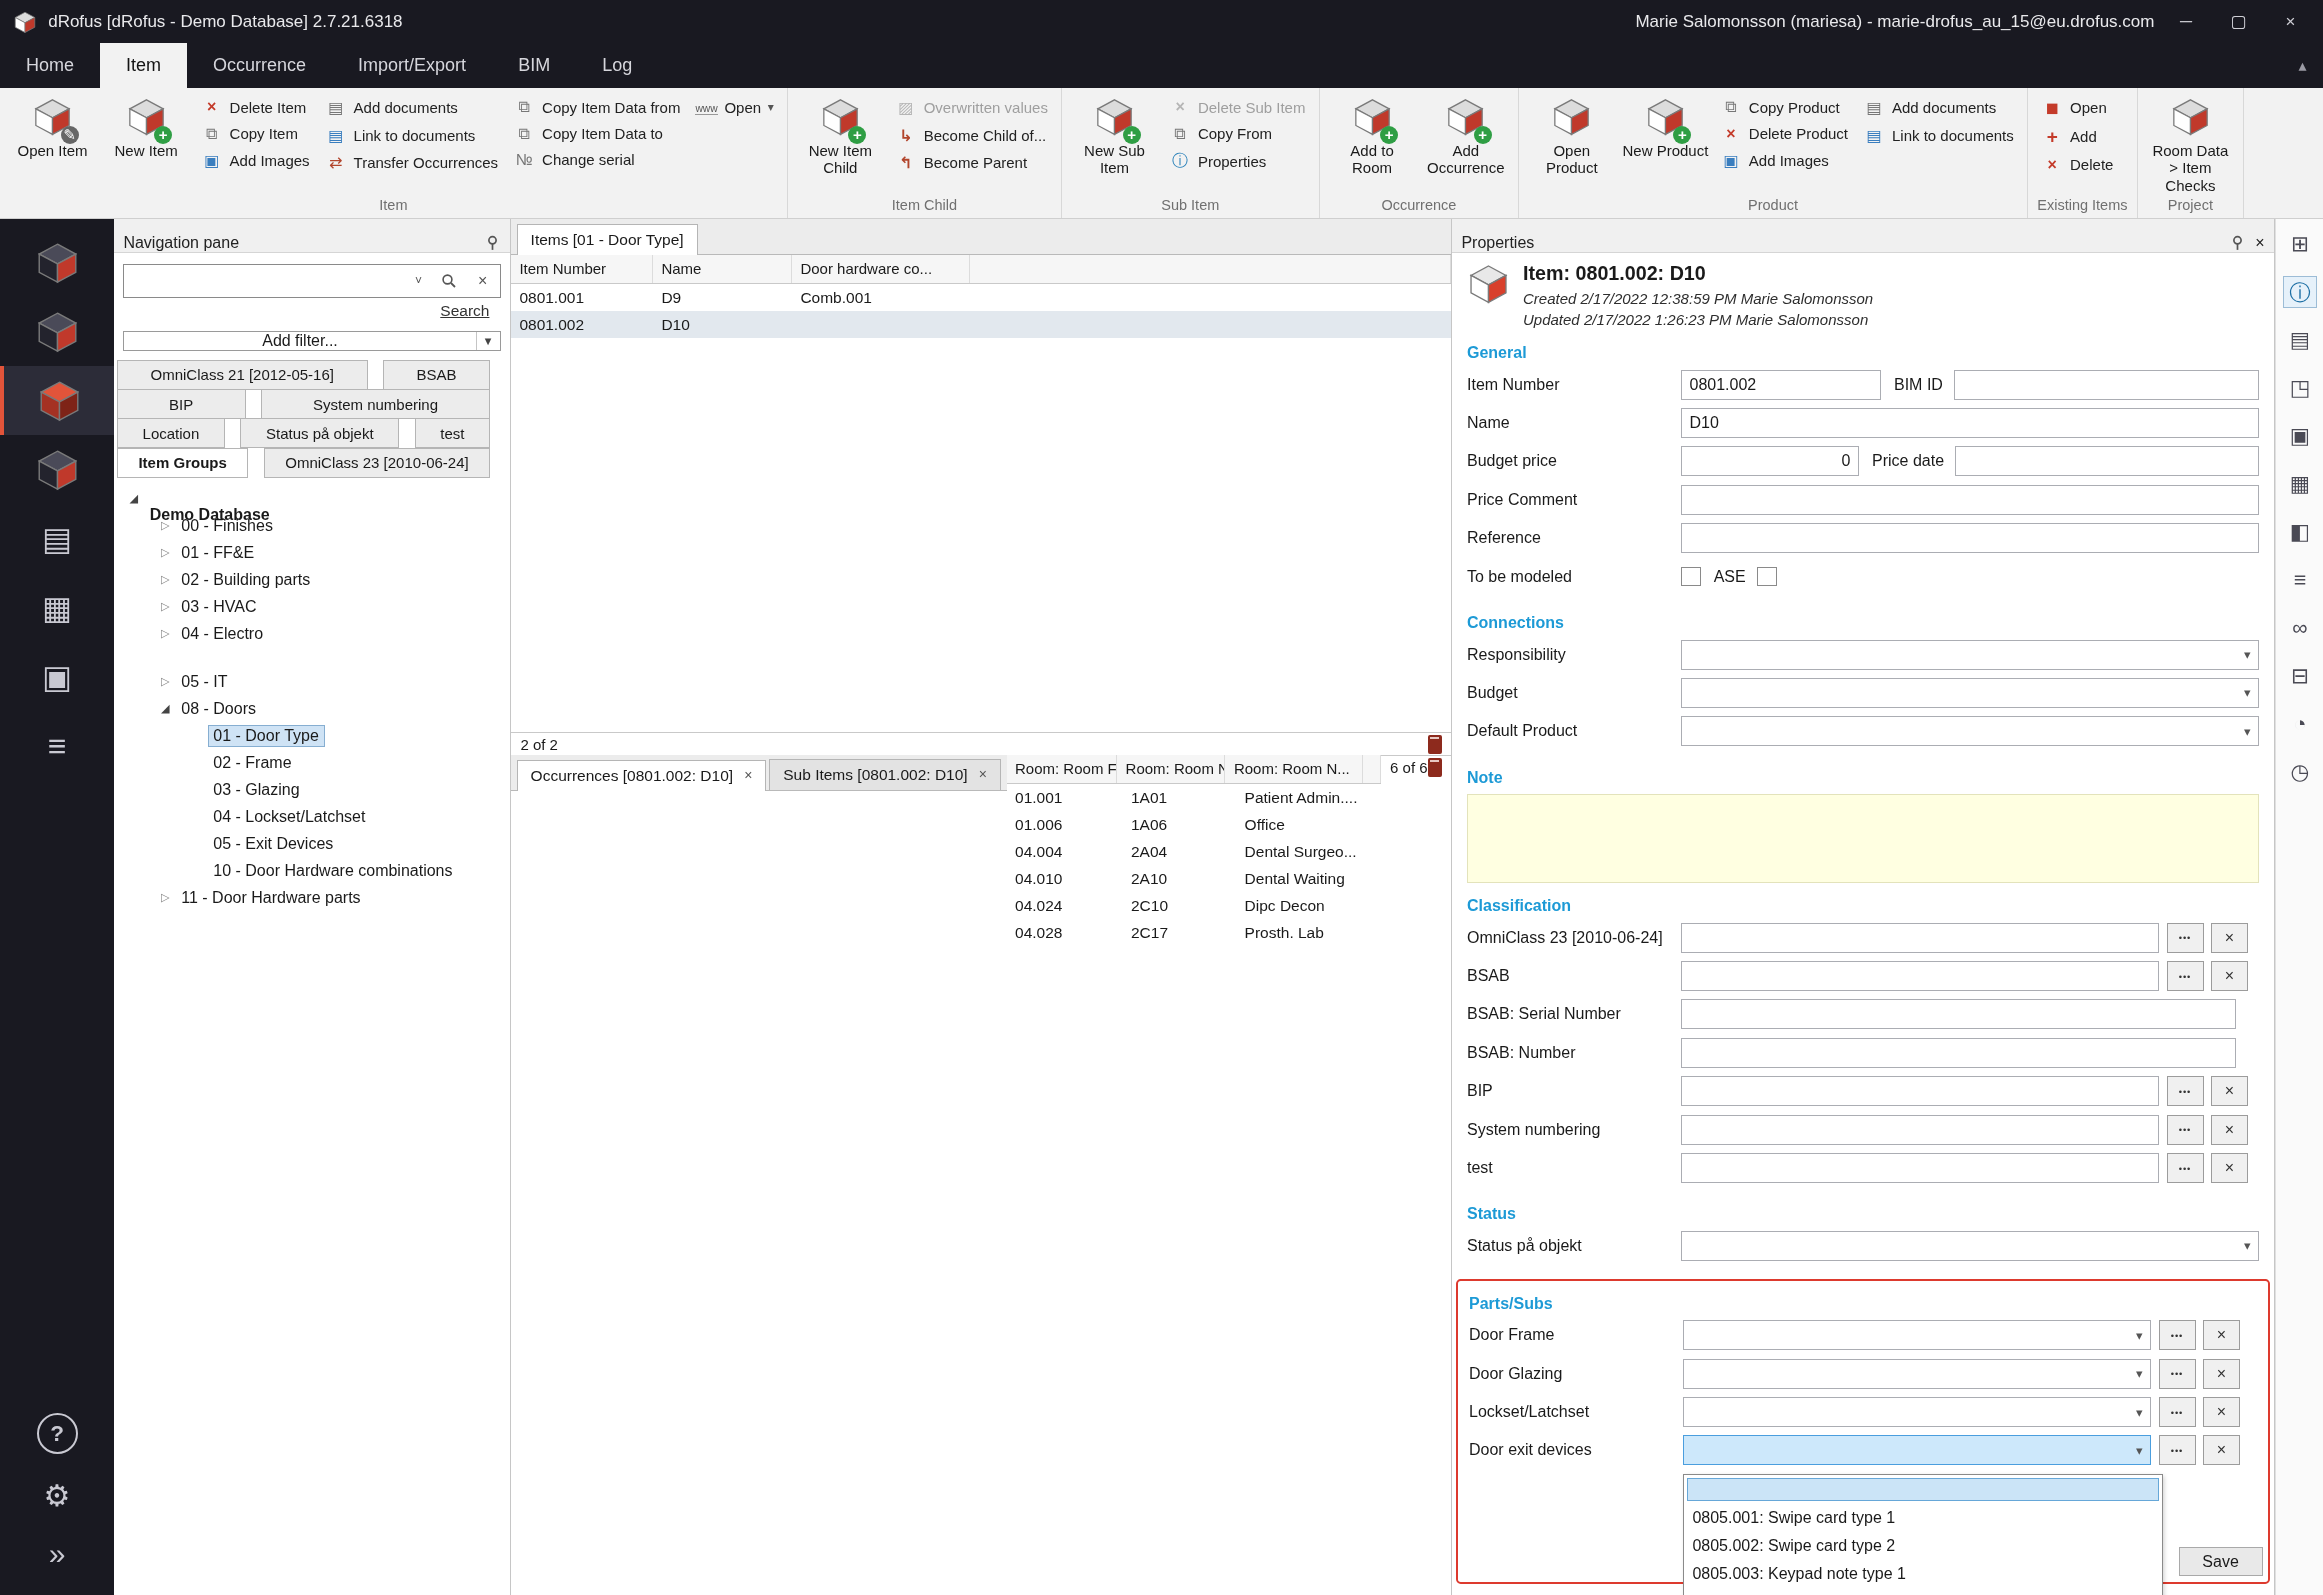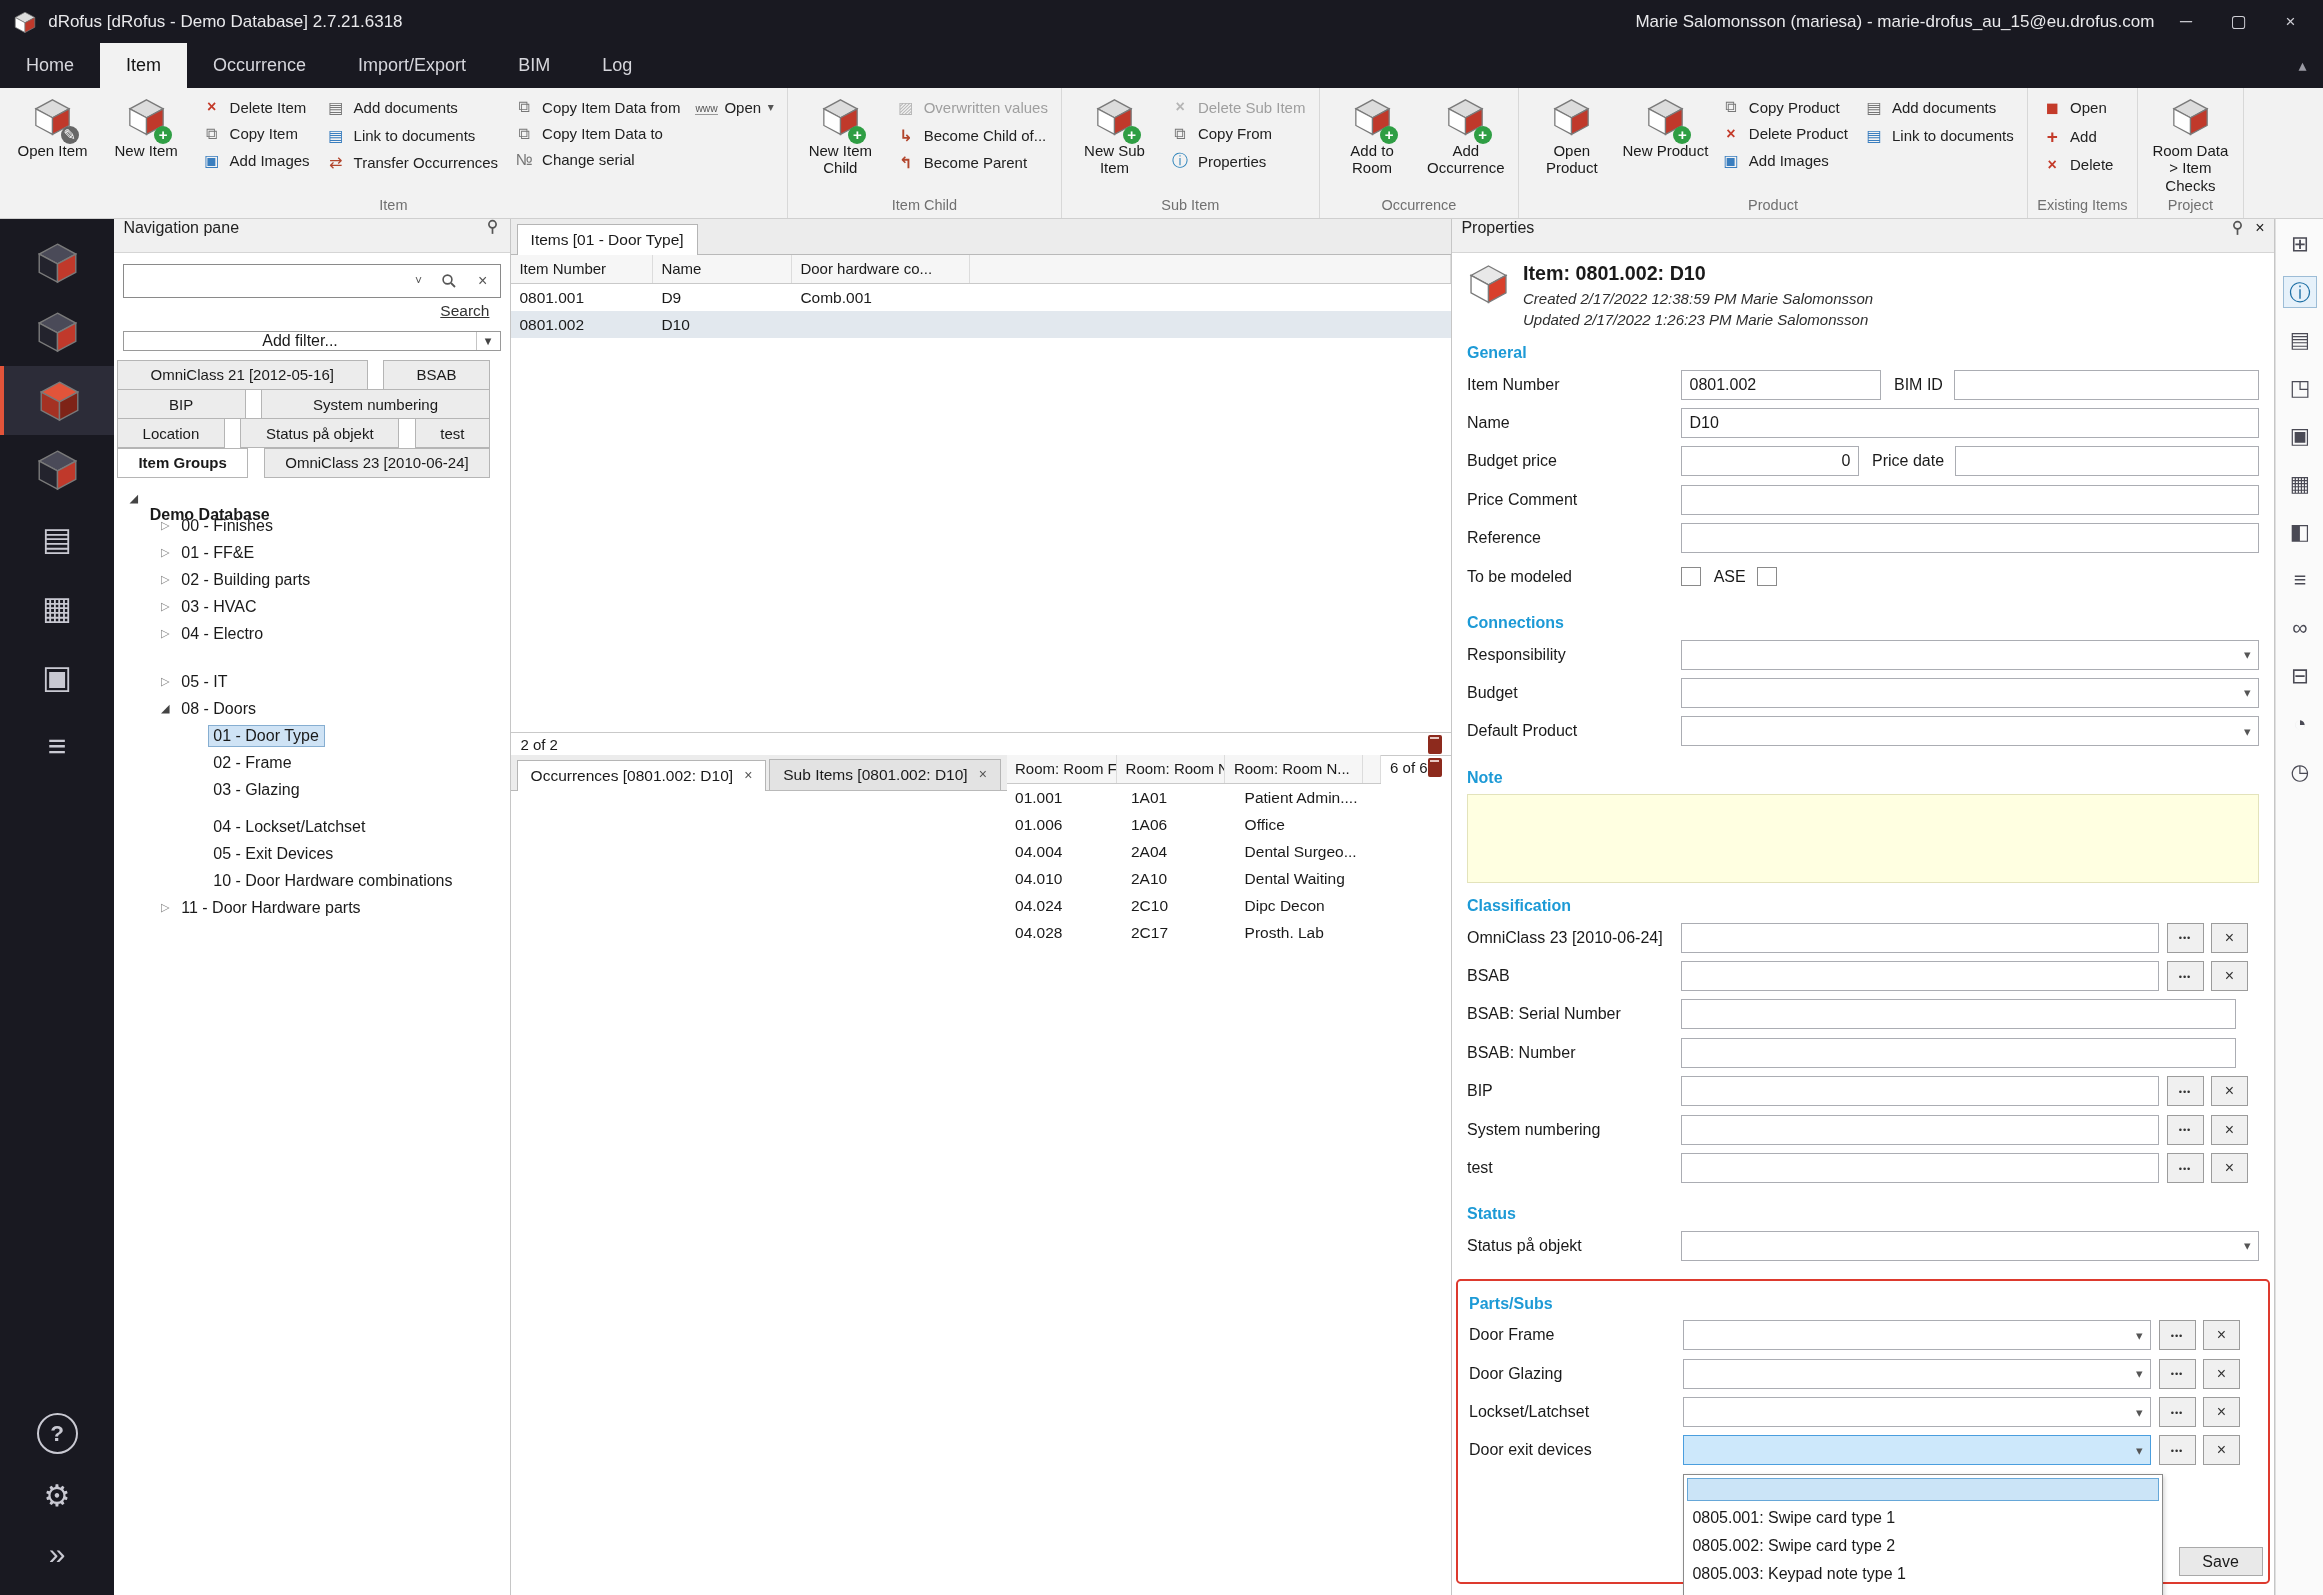--- a/index.html
+++ b/index.html
@@ -58,21 +58,21 @@
   .mod.active { background:#2c2c38; border-left:4.7px solid #e2543a; }
   .on-dark polygon { stroke:#b9b9c2; stroke-width:1; }
   .on-dark .f1 { fill:#4a4a58; } .on-dark .f2 { fill:#23232d; } .on-dark .f3 { fill:#c0392b; }
   .mod.active .f1 { fill:#e2543a; } .mod.active .f2 { fill:#a53123; } .mod.active .f3 { fill:#7e2317; }
   .glyph-mod { color:#c9c9d2; font-size:32px; line-height:1; }
   .rail-bottom { margin-top:auto; display:flex; flex-direction:column; align-items:center; gap:24px; padding-bottom:24px; }
   .rail-circle { width:41px; height:41px; border:2.8px solid #c9c9d2; border-radius:50%; color:#c9c9d2; display:flex; align-items:center; justify-content:center; font-size:22.5px; font-weight:bold; }
   .rail-glyph { color:#c9c9d2; font-size:30px; }
   
   .navpane { width:397px; border-right:0.9px solid #c6c6c6; display:flex; flex-direction:column; background:#fff; }
-  .pane-header { height:34px; background:#f0f0f0; border-bottom:0.9px solid #d5d5d5; display:flex; align-items:flex-start; justify-content:space-between; padding:0 9.4px; font-size:16px; color:#222; }
+  .pane-header { height:34px; background:#f0f0f0; border-bottom:0.9px solid #d5d5d5; display:flex; align-items:flex-end; justify-content:space-between; padding:0 9.4px; font-size:16px; color:#222; }
   .pane-header .hicons { display:flex; gap:9.4px; align-items:center; }
   .pin-svg { width:17px; height:17px; }
   .search-wrap { padding:11.2px 9.4px 1.9px; }
   .search-row { display:flex; border:0.9px solid #8a8a8a; height:34px; background:#fff; }
   .search-row input { flex:1; border:none; outline:none; font-size:16px; padding:0 7.5px; font-family:inherit; }
   .sr-btn { width:34px; display:flex; align-items:center; justify-content:center; color:#555; }
   .sr-btn.caret { width:26px; font-size:12px; }
   .search-link { text-align:right; padding:3.7px 11.2px 1.9px; font-size:15.5px; color:#333; text-decoration:underline; }
   .add-filter { margin:7.5px 9.4px 9.4px; border:0.9px solid #9a9a9a; height:20px; display:flex; align-items:center; background:#fff; position:relative; }
   .add-filter .af-label { flex:1; text-align:center; font-size:16px; }
@@ -585,21 +585,21 @@
           <span class="tlabel">01 - Door Type</span>
         </div>
         <div class="tnode leaf" style="padding-left: 73px;">
           <span class="arrow"></span>
           <span class="tlabel">02 - Frame</span>
         </div>
         <div class="tnode leaf" style="padding-left: 73px;">
           <span class="arrow"></span>
           <span class="tlabel">03 - Glazing</span>
         </div>
-        <div class="tnode leaf" style="padding-left: 73px; margin-top: 10px;">
+        <div class="tnode leaf" style="padding-left: 73px;">
           <span class="arrow"></span>
           <span class="tlabel">04 - Lockset/Latchset</span>
         </div>
         <div class="tnode leaf" style="padding-left: 73px;">
           <span class="arrow"></span>
           <span class="tlabel">05 - Exit Devices</span>
         </div>
         <div class="tnode leaf" style="padding-left: 73px;">
           <span class="arrow"></span>
           <span class="tlabel">10 - Door Hardware combinations</span>

